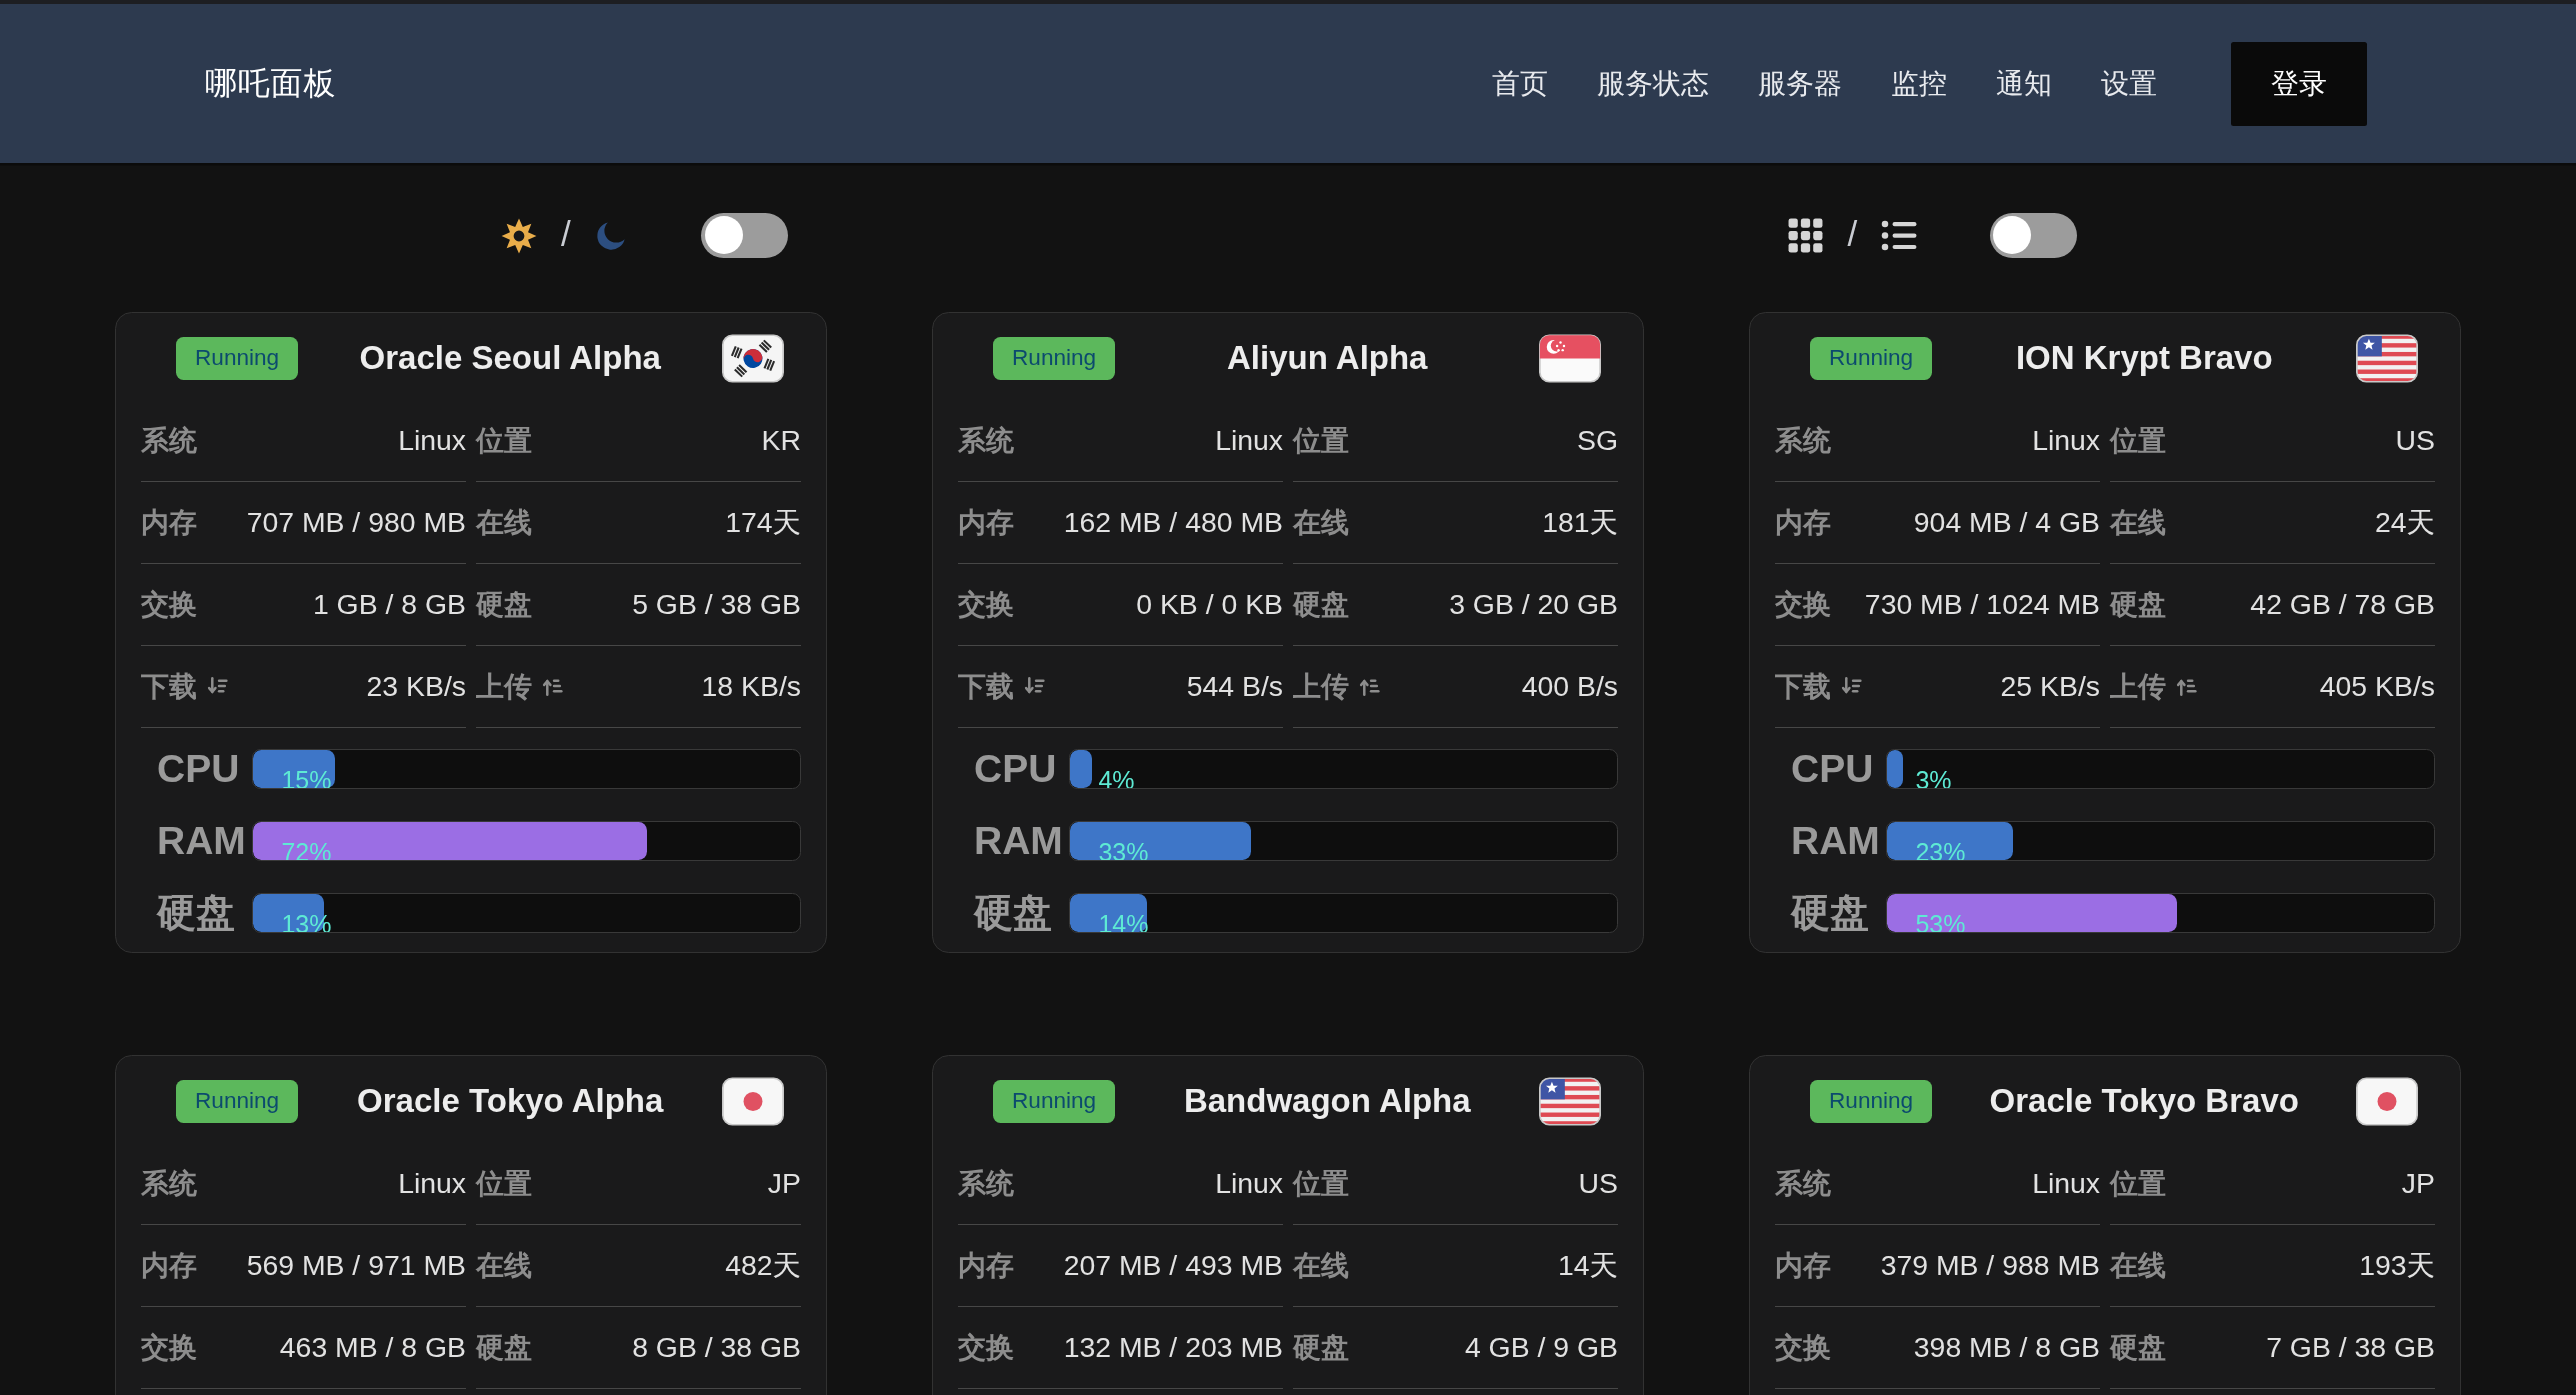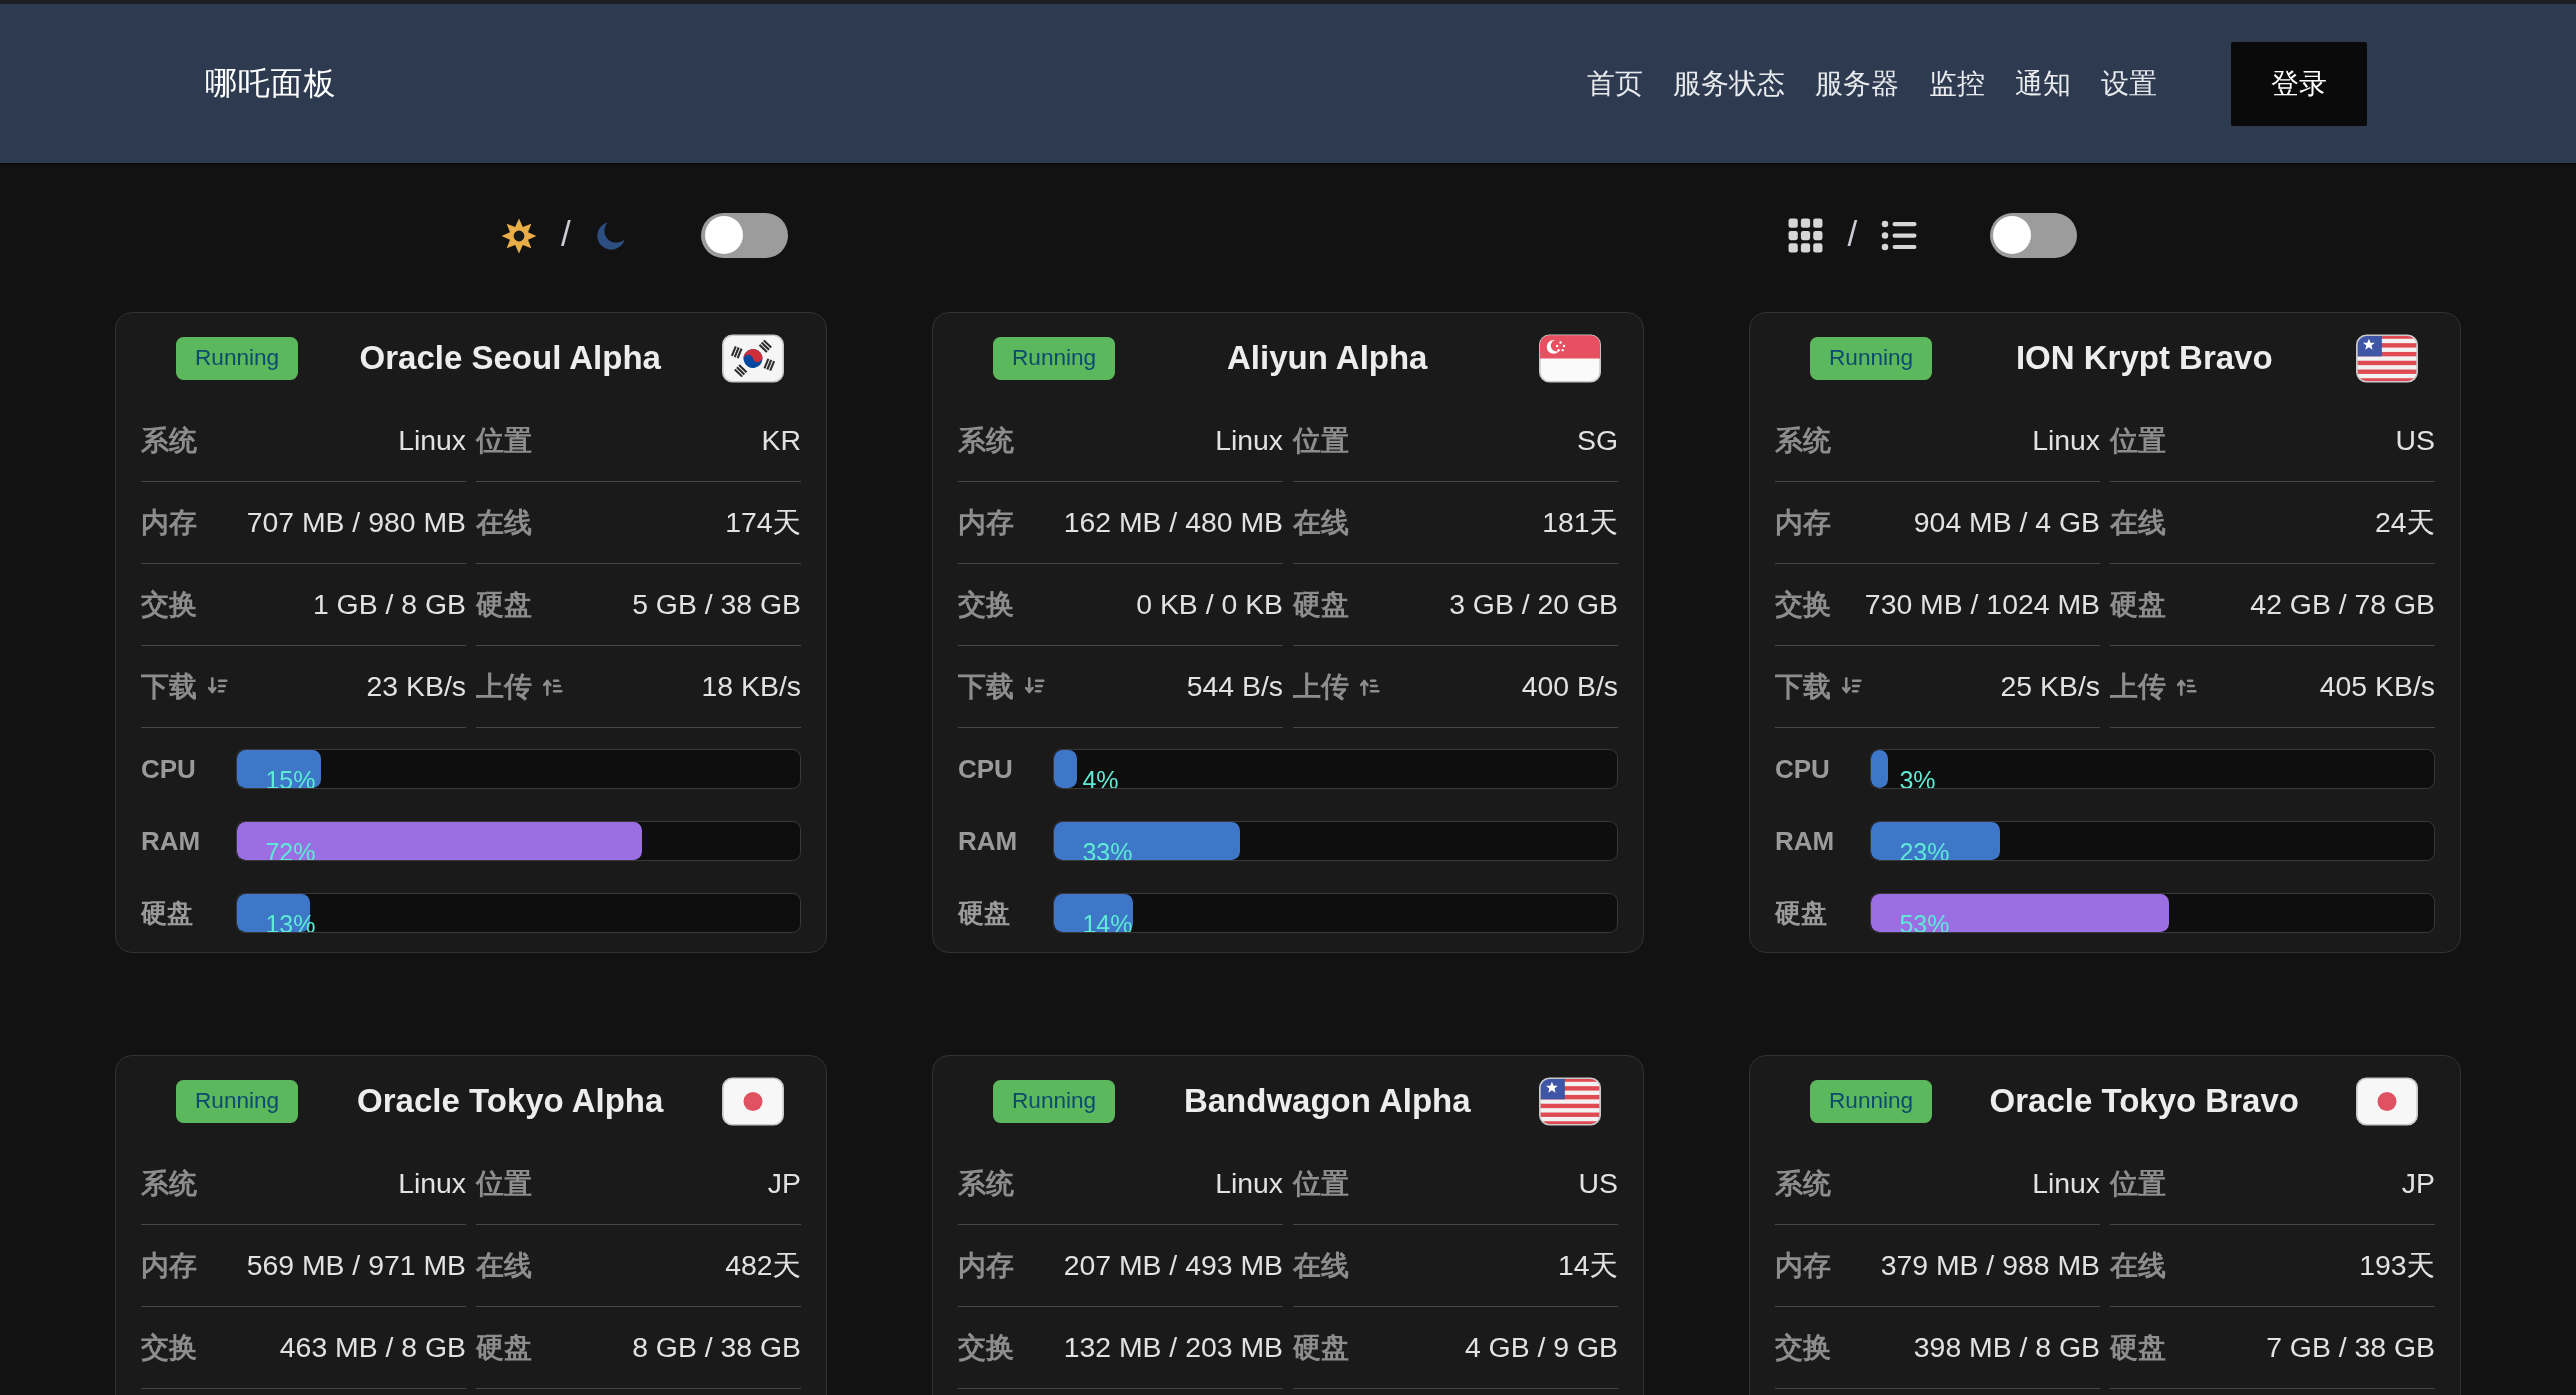--- a/index.html
+++ b/index.html
@@ -40,34 +40,34 @@
 
   .stat-rows { display:grid; grid-template-columns:1fr 1fr; column-gap:10px; }
   .cell { height:82px; display:flex; align-items:center; justify-content:space-between;
     border-bottom:1.7px solid #474747; }
   .lbl { color:#8d8d8d; font-size:28px; font-weight:600; display:flex; align-items:center; gap:8.4px; }
   .val { color:#e2e2e2; font-size:28.4px; font-weight:500; }
   .sort-icon { width:25px; height:25px; }
 
   .bars { margin-top:5px; }
   .bar-row { height:72px; display:flex; align-items:center; }
-  .bar-lbl { width:95px; color:#9a9a9a; font-size:26px; font-weight:600; }
+  .bar-lbl { width:95px; color:#9a9a9a; font-size:39px; font-weight:600;margin-left:16px; }
   .track { flex:1; height:40px; background:#0e0e0e; border:1.7px solid #393939;
     border-radius:8.4px; position:relative; overflow:hidden; }
   .fill { position:absolute; left:0; top:0; bottom:0; border-radius:8.4px; width:0; }
   .pct { position:absolute; left:28.4px; top:12px; height:37px; line-height:37px;
     color:#5eead4; font-size:25px; font-weight:400; }
 </style>
 </head>
 <body>
 
 <header class="topnav">
   <span class="brand">哪吒面板</span>
   <nav class="nav-right">
-    <ul id="nav-list" style="display:flex;gap:30px;align-items:center;">
+    <ul id="nav-list" style="display:flex;gap:49px;align-items:center;">
         <li class="nav-item">首页</li>
         <li class="nav-item">服务状态</li>
         <li class="nav-item">服务器</li>
         <li class="nav-item">监控</li>
         <li class="nav-item">通知</li>
         <li class="nav-item">设置</li>
       </ul>
     <div class="login-btn">登录</div>
   </nav>
 </header>

